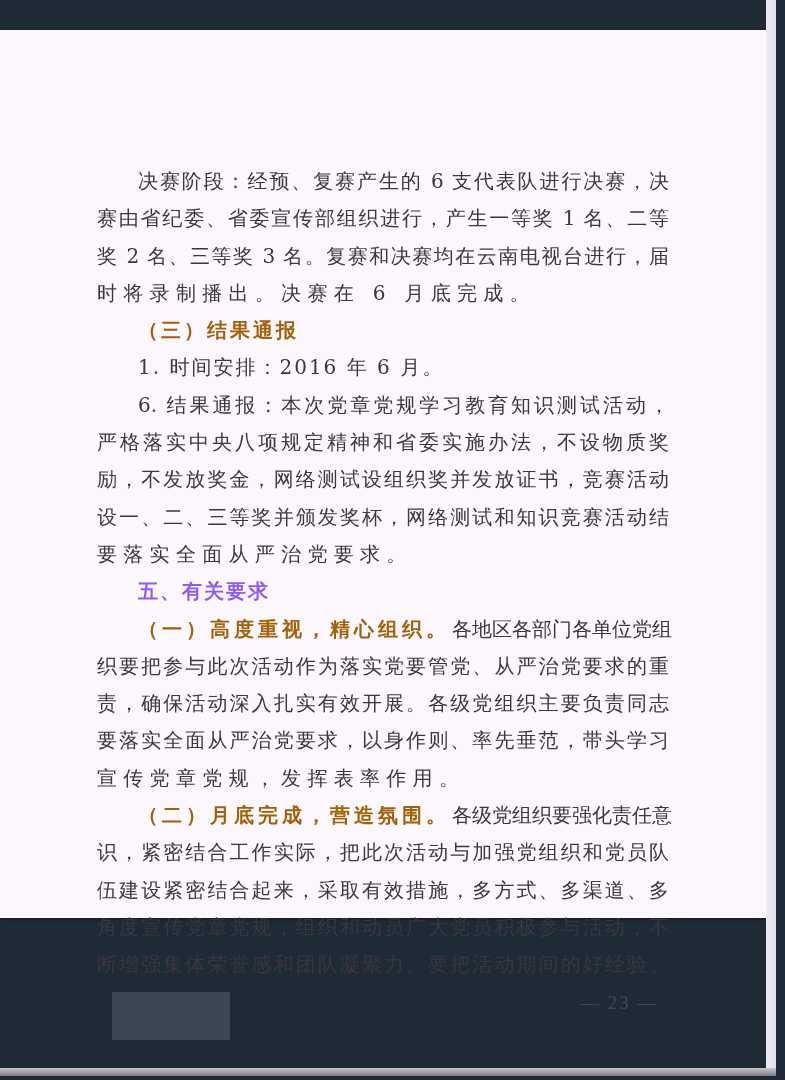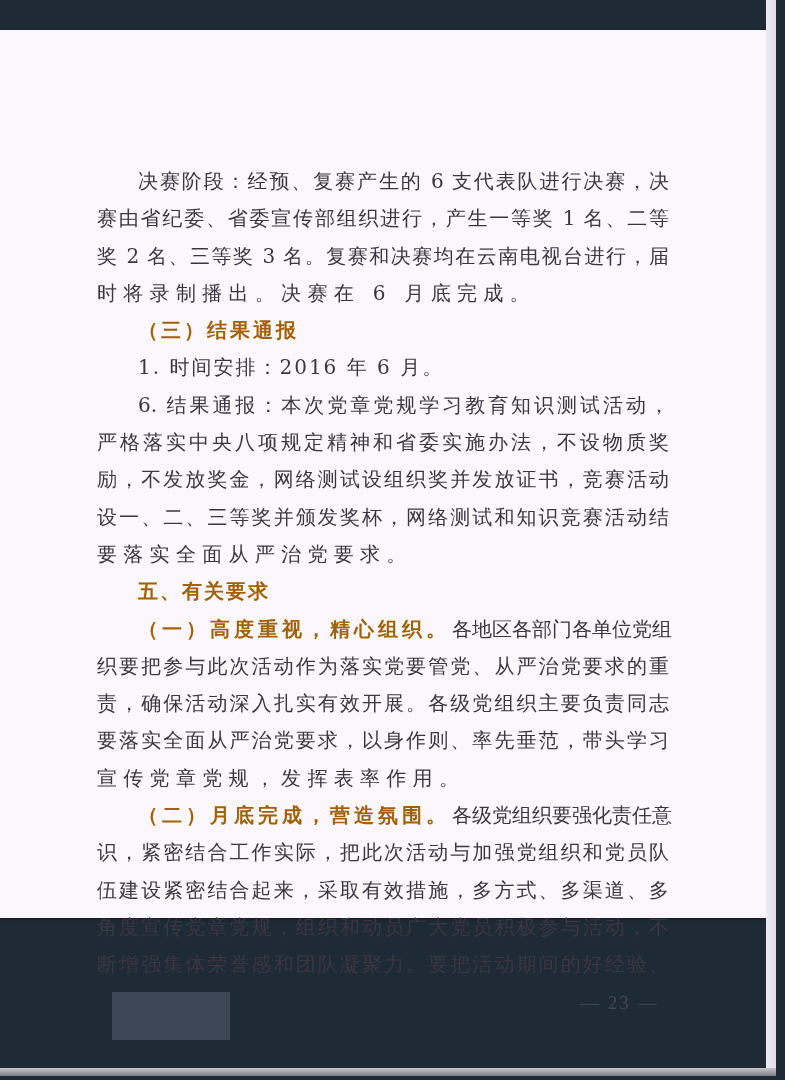--- a/index.html
+++ b/index.html
@@ -43,21 +43,21 @@
     height: 37.3px;
     white-space: nowrap;
     letter-spacing: 6.3px;
   }
   .line.indent { padding-left: 41px; }
   .line.justify { text-align: justify; text-align-last: justify; letter-spacing: 0; }
   .heading {
     font-family: "DejaVu Sans", "Liberation Sans", sans-serif;
     font-weight: bold;
     letter-spacing: 2px;
-    color: #a16207;
+    color: #8b5cf6;
   }
   .sub-heading { font-weight: bold; color: #a16207; }
   .page-number {
     position: absolute; left: 580px; top: 962px;
     width: 100px; text-align: left;
     font-family: "Liberation Serif", serif;
     font-size: 19px; color: #4a4550;
     letter-spacing: 2px;
   }
 </style>

